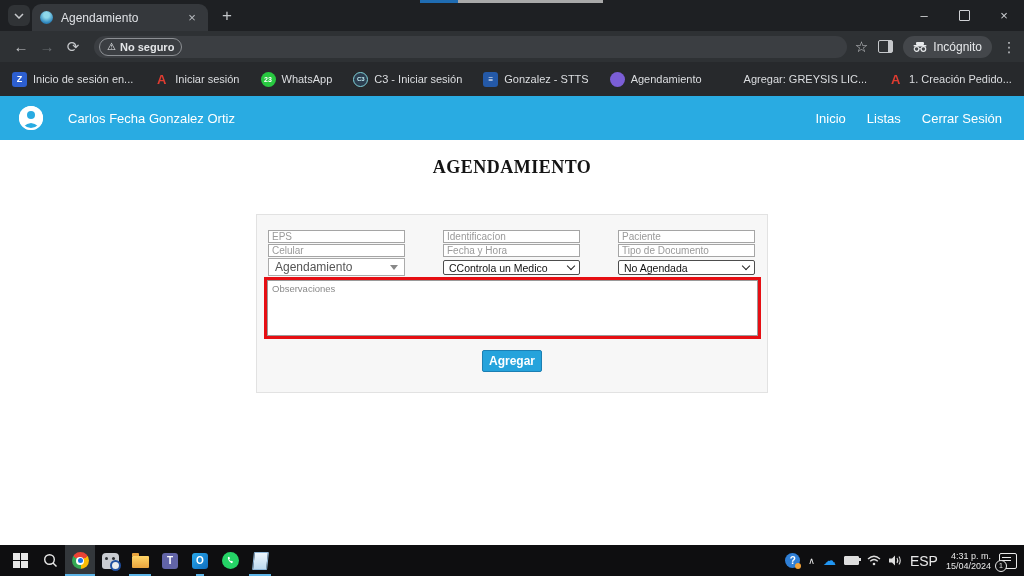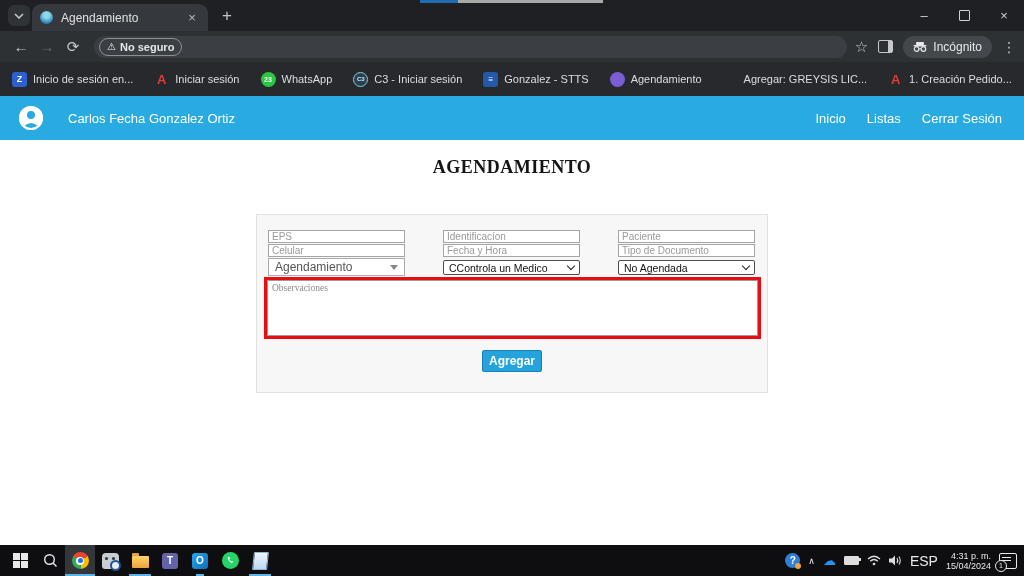--- a/index.html
+++ b/index.html
@@ -80,21 +80,21 @@
     font-size:12px;color:#555;}
   .sel2-arrow{margin-left:auto;width:0;height:0;border-left:4px solid transparent;
     border-right:4px solid transparent;border-top:5px solid #888;}
   .nsel{position:absolute;top:45px;width:137px;height:15px;border:1px solid #4d4d4d;background:#fff;
     display:flex;align-items:center;padding:0 5px;box-sizing:border-box;font-size:10.5px;color:#111;border-radius:2px;}
   .nsel-arrow{margin-left:auto;width:5px;height:5px;border-right:1.5px solid #222;
     border-bottom:1.5px solid #222;transform:rotate(45deg);margin-top:-3px;}
   .redbox{position:absolute;left:7px;top:62px;width:497px;height:62px;border:3px solid #e60e13;
     box-sizing:border-box;background:#fff;}
   .obs{width:100%;height:100%;box-sizing:border-box;border:1px solid #9a9a9a;resize:none;
-    font-family:Liberation Serif, serif;font-size:9.5px;color:#555;
+    font-family:Liberation Sans, sans-serif;font-size:9.5px;color:#555;
     padding:2px 4px;outline:none;}
   .obs::placeholder{color:#8a8a8a;opacity:1;}
   .btn-agregar{position:absolute;left:50%;transform:translateX(-50%);top:135px;background:#25A3DC;
     color:#fff;border:1px solid #1b7fb3;font-weight:bold;font-size:12px;padding:3px 6px;border-radius:2px;}
 
   
   .taskbar{position:absolute;left:0;top:545px;width:1024px;height:31px;background:#0e0e10;
     display:flex;align-items:center;}
   .tb-left{display:flex;height:100%;padding-left:5px;}
   .tbbtn{width:30px;height:31px;display:flex;align-items:center;justify-content:center;position:relative;}

